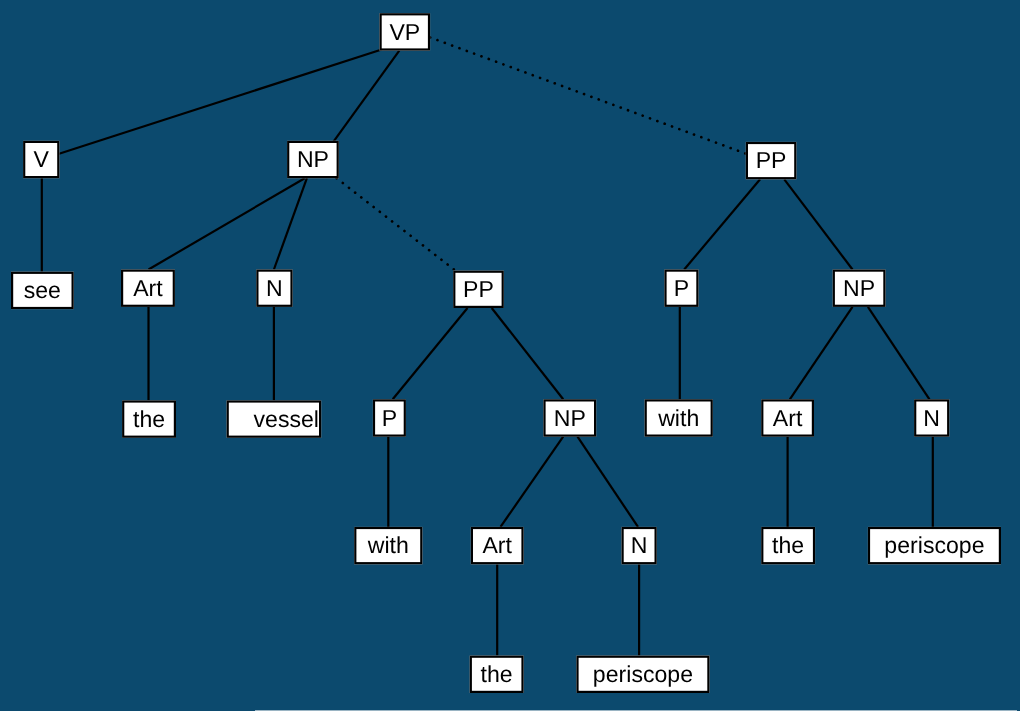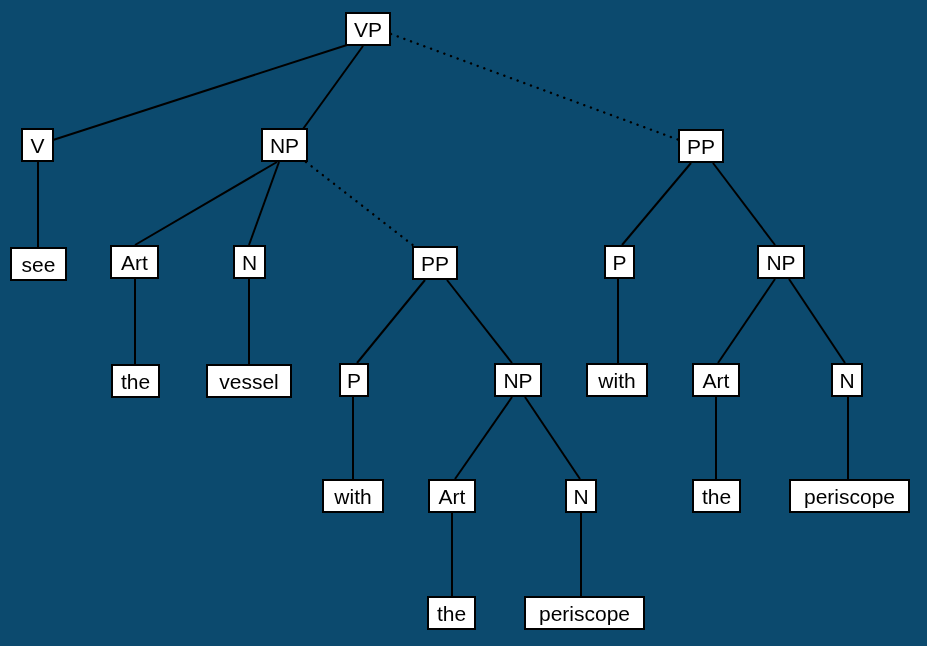--- a/index.html
+++ b/index.html
@@ -91,21 +91,21 @@
       </div>
       <div class="tree-node" style="left: 110px; top: 245px; width: 49px; height: 34px;">
         <span class="node-cat">Art</span>
       </div>
       <div class="tree-node" style="left: 111px; top: 364px; width: 49px; height: 34px;">
         <span class="node-word">the</span>
       </div>
       <div class="tree-node" style="left: 233px; top: 245px; width: 33px; height: 34px;">
         <span class="node-cat">N</span>
       </div>
-      <div class="tree-node" style="left: 206px; top: 364px; width: 86px; height: 34px;">
+      <div class="tree-node" style="left: 206px; top: 364px; width: 86px; height: 34px; justify-content: flex-end;">
         <span class="node-word">vessel</span>
       </div>
       <div class="tree-node" style="left: 412px; top: 246px; width: 46px; height: 34px;">
         <span class="node-cat">PP</span>
       </div>
       <div class="tree-node" style="left: 339px; top: 363px; width: 30px; height: 34px;">
         <span class="node-cat">P</span>
       </div>
       <div class="tree-node" style="left: 322px; top: 479px; width: 62px; height: 34px;">
         <span class="node-word">with</span>

